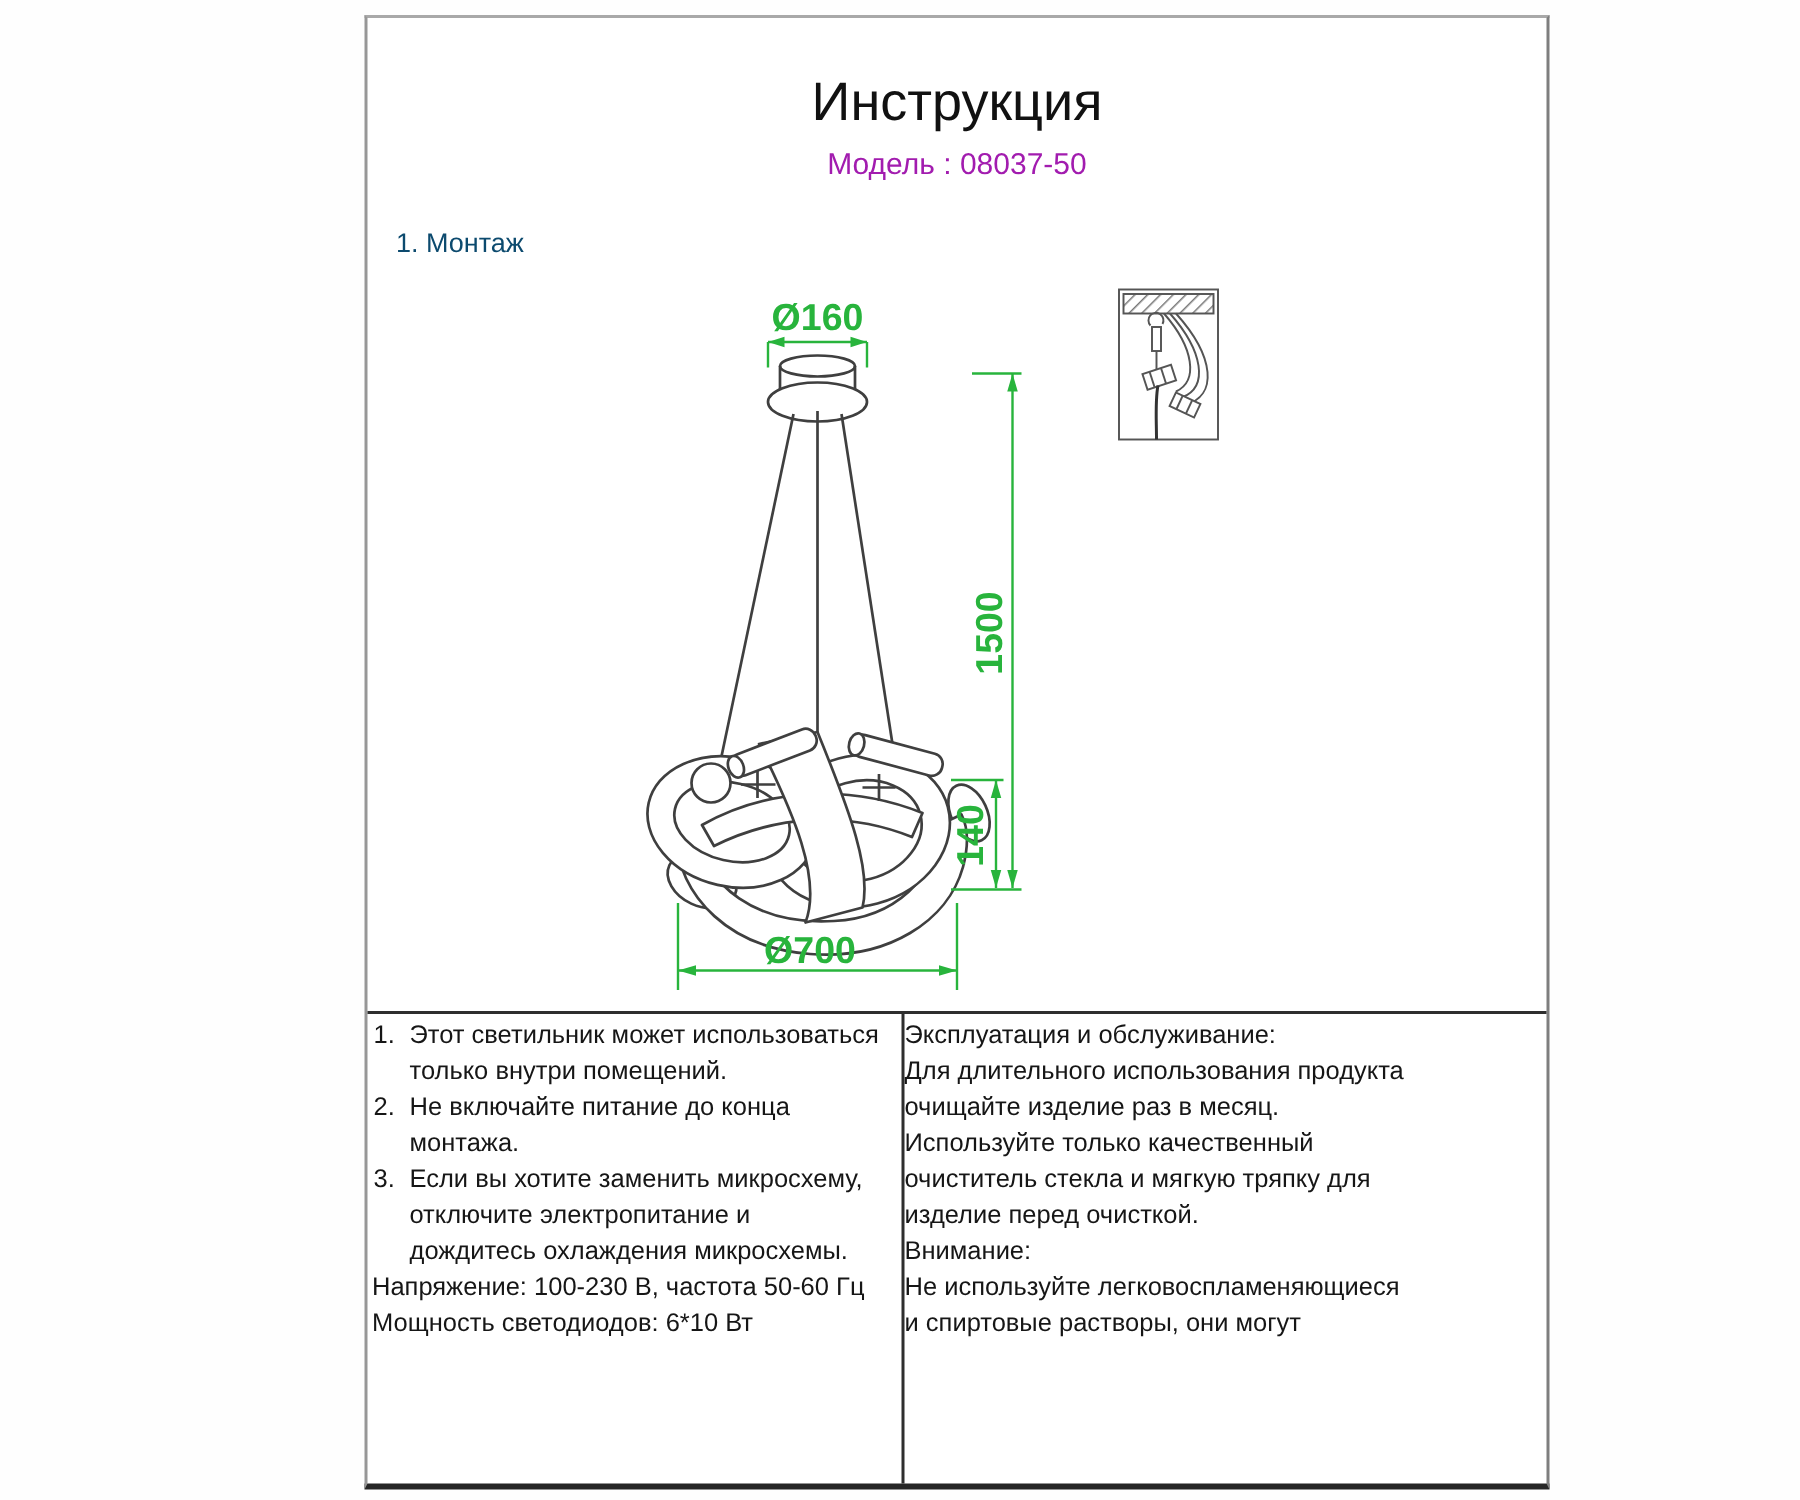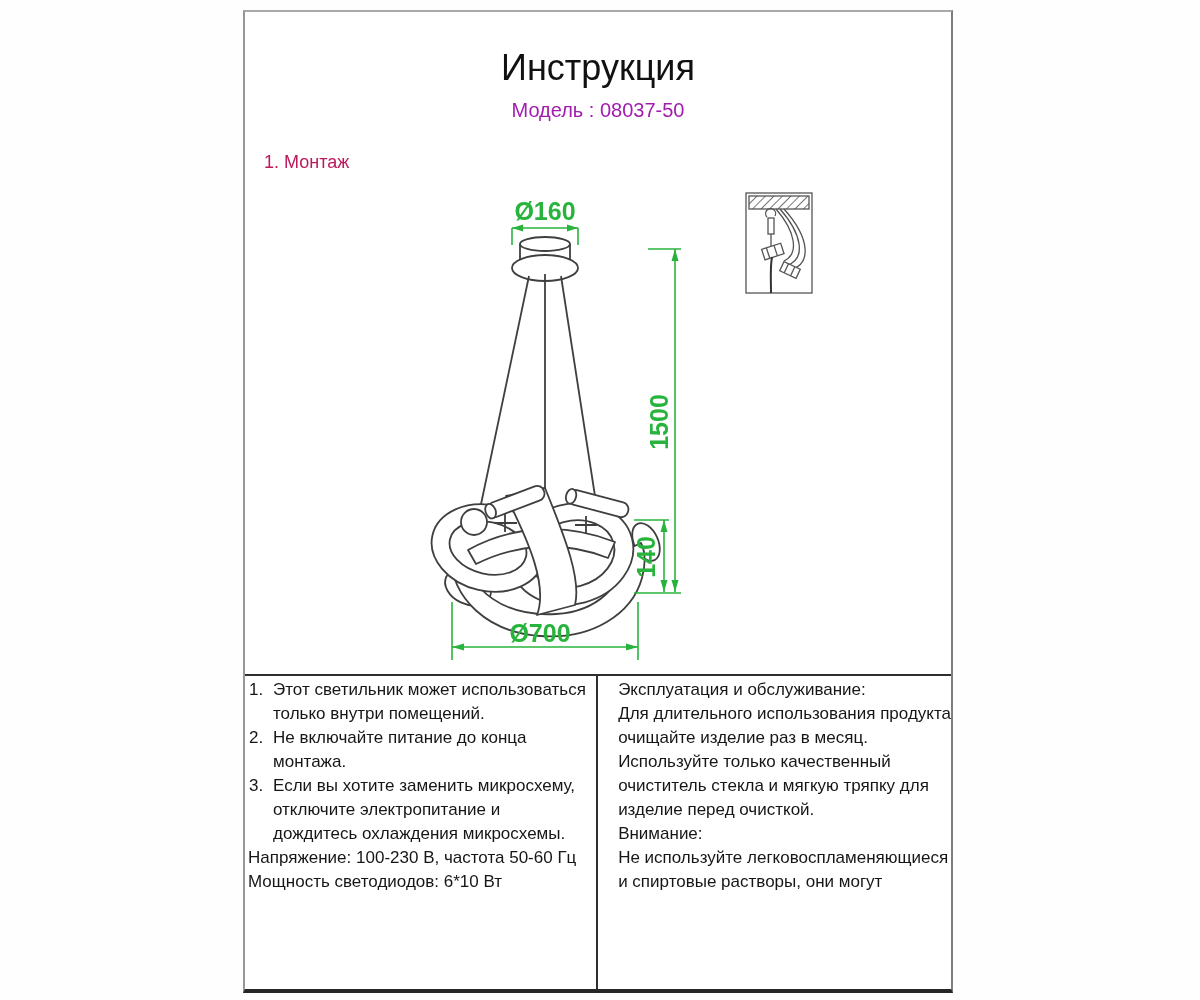--- a/index.html
+++ b/index.html
@@ -1,32 +1,32 @@
 <!DOCTYPE html>
 <html><head>
 <meta charset="utf-8">
 <style>
   html,body{margin:0;padding:0;background:#ffffff;}
   .canvas{position:relative;width:1200px;height:1000px;background:#fefefe;overflow:hidden;
           font-family:"Liberation Sans", sans-serif;color:#161616;}
-  .page{position:absolute;left:243px;top:10px;width:710px;height:983px;box-sizing:border-box;
+  .page{position:absolute;left:243px;top:10px;width:790px;height:983px;box-sizing:border-box;
         background:#ffffff;
         border-top:2px solid #a9a9a9;border-left:2px solid #979797;
         border-right:2px solid #7e7e7e;border-bottom:4px solid #262626;}
   .title{position:absolute;top:36px;left:0;width:100%;text-align:center;
          font-size:36px;line-height:40px;color:#111;}
   .model{position:absolute;top:82px;left:0;width:100%;text-align:center;
          font-size:20px;line-height:32px;color:#a21caf;}
-  .section-label{position:absolute;top:140px;left:19px;font-size:18px;color:#be185d;}
+  .section-label{position:absolute;top:140px;left:19px;font-size:18px;color:#0c4a6e;}
   .drawing{position:absolute;top:160px;left:0;width:706px;height:500px;}
   .dim-text{font-family:"Liberation Sans", sans-serif;font-size:25px;font-weight:700;}
   .notes-table{position:absolute;left:0;right:0;top:662px;bottom:0;display:flex;
                border-top:2px solid #2e2e2e;font-size:17px;line-height:24px;}
   .col-left{width:353px;border-right:2px solid #2e2e2e;padding:2px 0 0 3px;box-sizing:content-box;}
-  .col-right{flex:1;padding:2px 0 0 20px;}
+  .col-right{flex:1;padding:2px 0 0 0;}
   .note{position:relative;padding-left:25px;}
   .note .num{position:absolute;left:1px;top:0;}
   .spec-line{white-space:nowrap;}
   .mline{white-space:nowrap;}
 </style>
 </head>
 <body>
 
 <div class="canvas">
   <div class="page">

